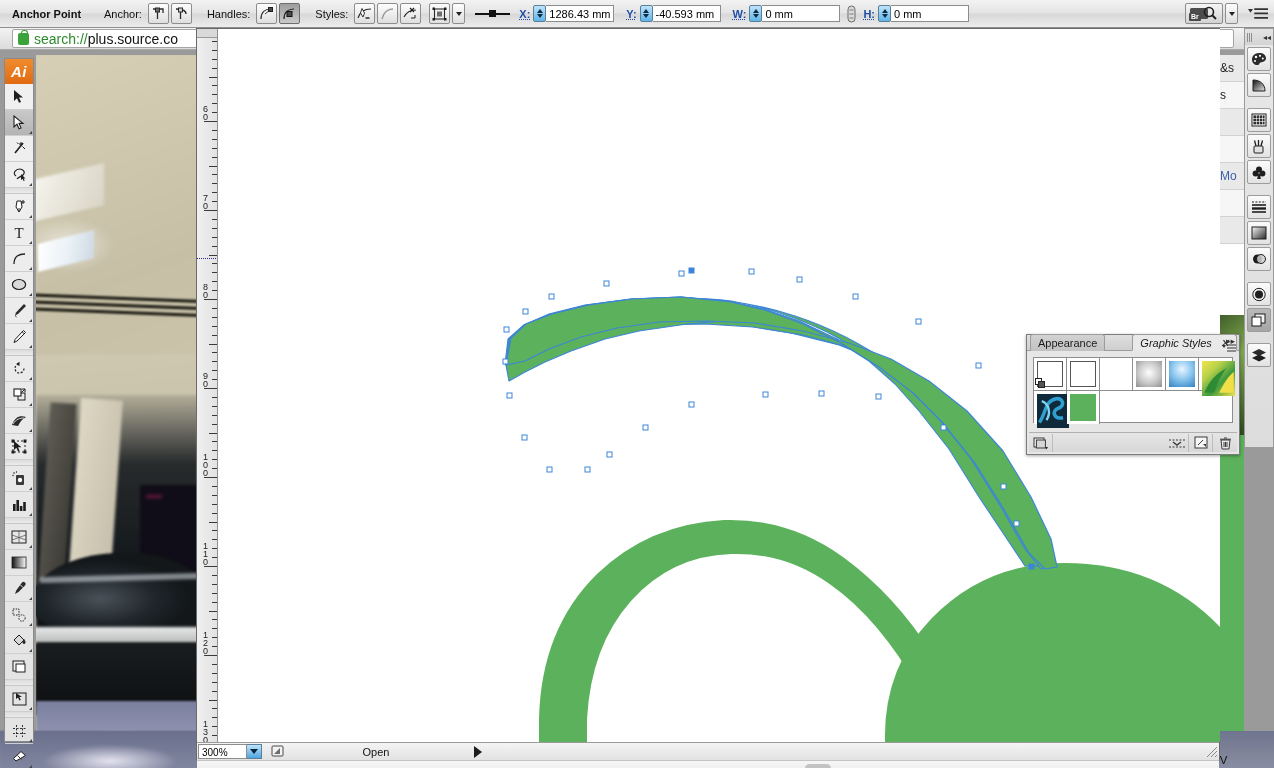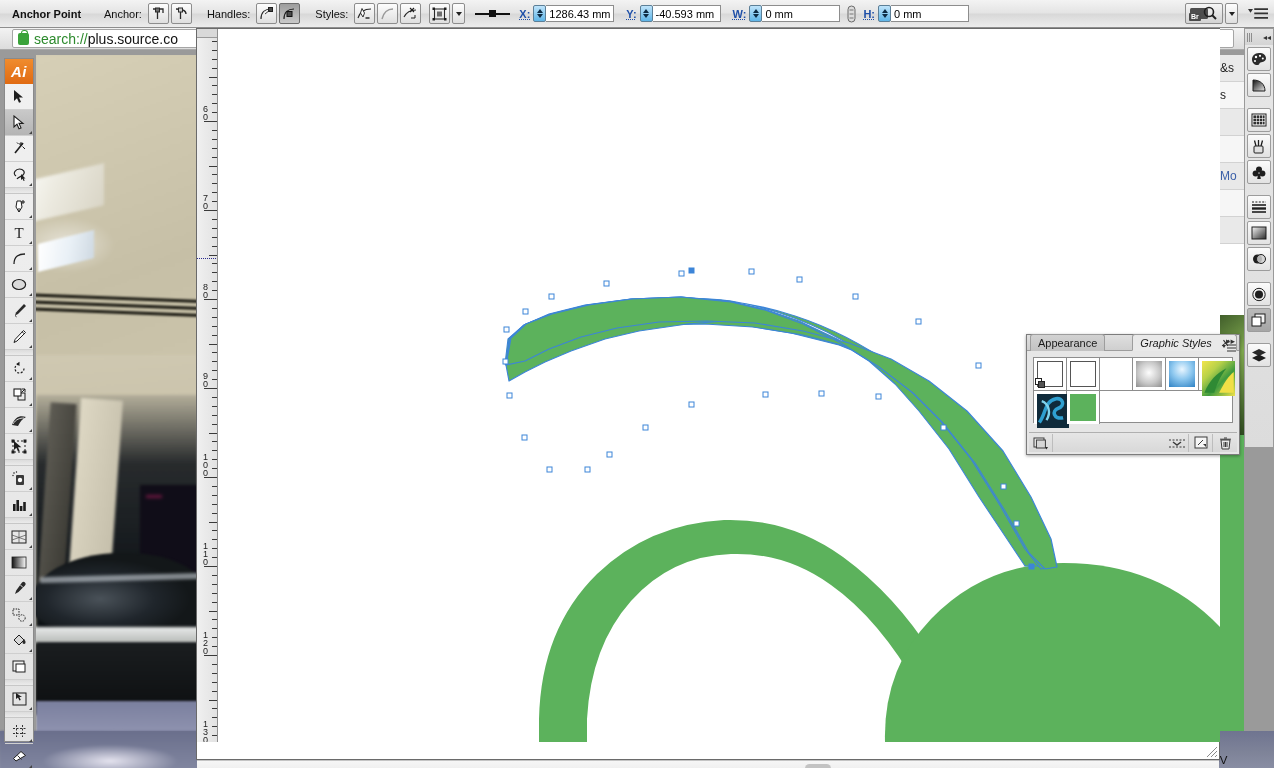--- a/index.html
+++ b/index.html
@@ -685,20 +685,34 @@
         <rect x="530" y="240" width="5" height="5"></rect>
         <rect x="578" y="248" width="5" height="5"></rect>
         <rect x="634" y="265" width="5" height="5"></rect>
         <rect x="697" y="290" width="5" height="5"></rect>
         <rect x="757" y="334" width="5" height="5"></rect>
         <rect x="470" y="239" width="5" height="5" fill="#3d85d8"></rect>
       </g>
     </svg>
   </div>
 
+  <div id="doc-status">
+    <div id="zoom-field">300%</div>
+    <div id="zoom-arrow">
+        <span class="tri"></span>
+      </div>
+    <div id="artboard-nav">
+      <svg width="15" height="13" viewBox="0 0 15 13">
+        <rect x="1" y="1" width="11" height="10" rx="1" fill="#f3f3f3" stroke="#4a4a4a"></rect>
+        <path d="M3 9 L9 3 L9 9 Z" fill="#6d6d6d"></path>
+      </svg>
+    </div>
+    <div id="status-text">Open</div>
+    <div id="status-arrow"></div>
+  </div>
 
   <div id="h-scroll-track">
     <div id="h-scroll-thumb"></div>
   </div>
 
   <div id="resize-grip">
     <svg width="13" height="13" viewBox="0 0 13 13">
       <path d="M12 2 L2 12 M12 6 L6 12 M12 10 L10 12" stroke="#8a8a8a" stroke-width="1" fill="none"></path>
     </svg>
   </div>

